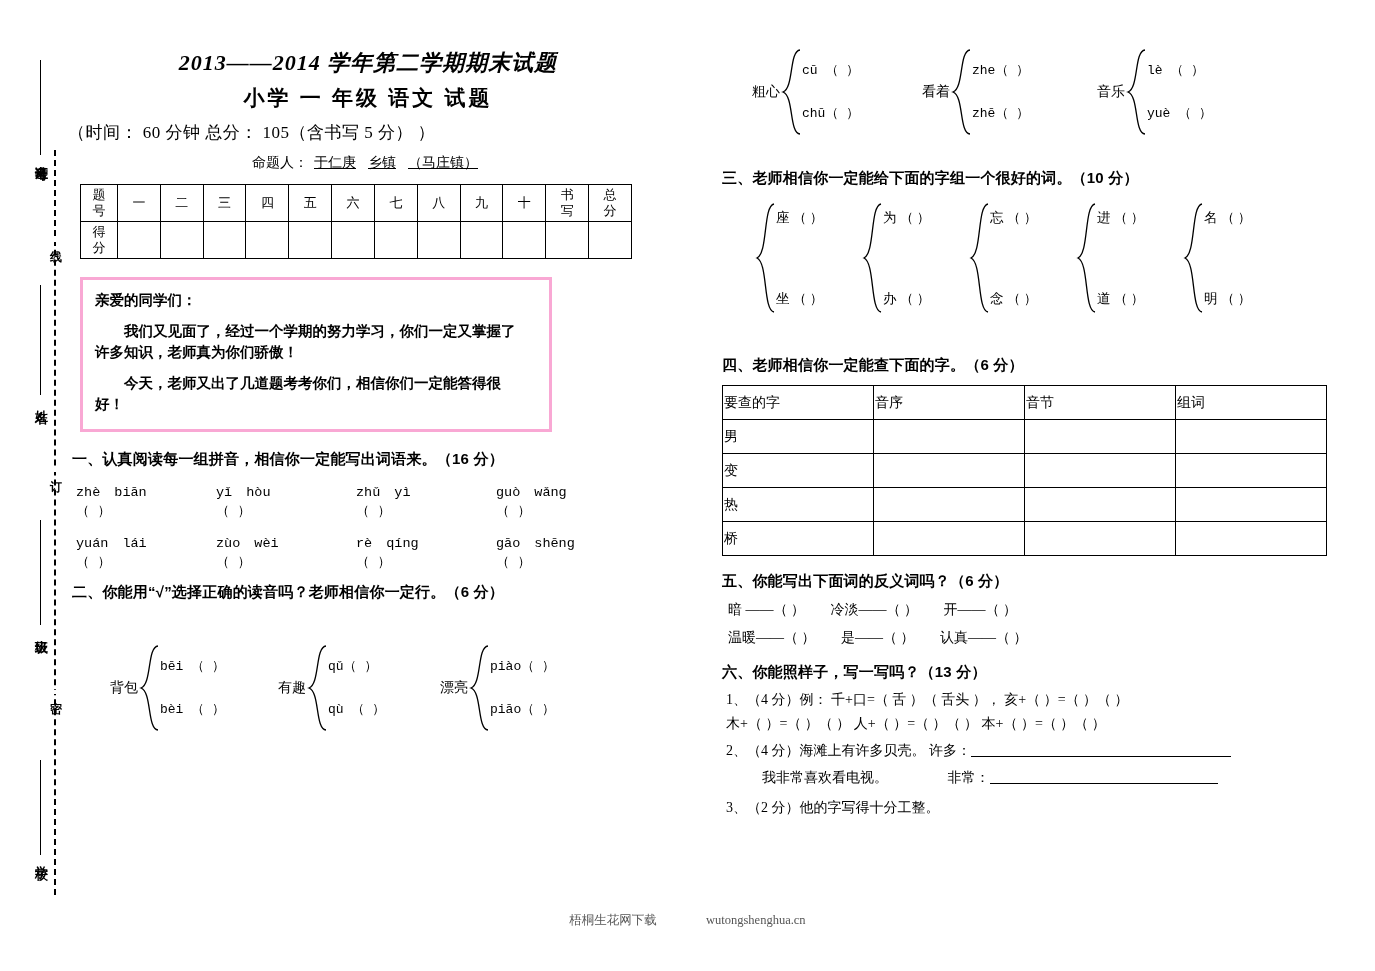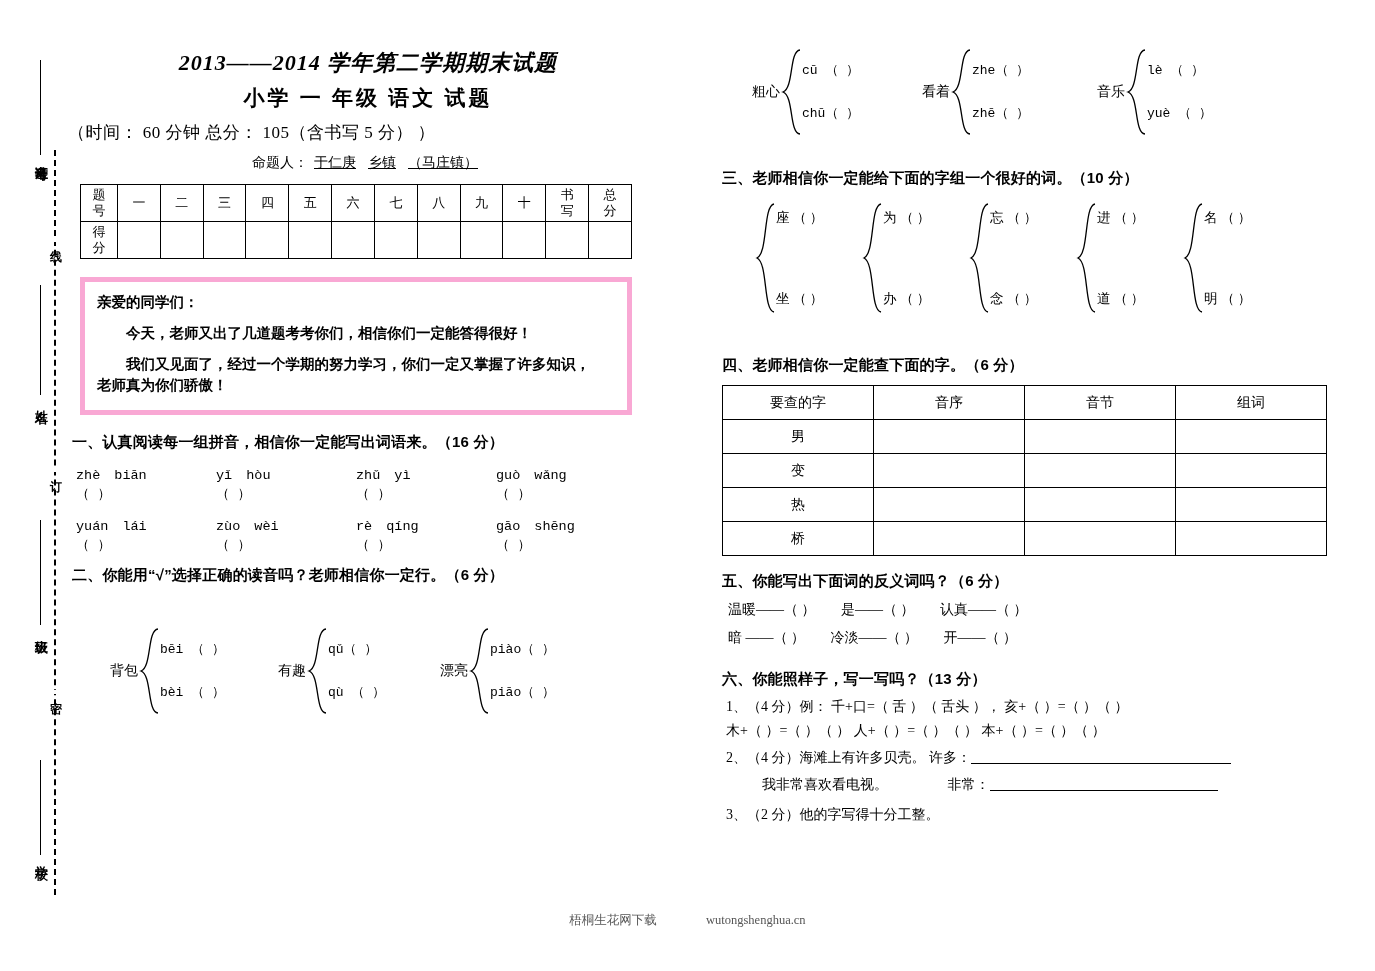--- a/index.html
+++ b/index.html
@@ -116,22 +116,22 @@
   table.scoretbl td.hd {
     width: 34px;
     line-height: 1.15;
     font-size: 13px;
   }
   .twolines { display: block; line-height: 1.2; }
 
   
   .greetbox {
     margin: 18px 0 0 12px;
-    width: 552px;
-    border: 5px solid #f9a8d4;
+    width: 472px;
+    border: 3px solid #f9a8d4;
     padding: 10px 24px 14px 12px;
     box-sizing: border-box;
   }
   .greetbox p {
     margin: 0 0 10px 0;
     font-size: 14.5px;
     font-weight: bold;
     font-family: "Liberation Sans", "DejaVu Sans", sans-serif;
     line-height: 1.45;
   }
@@ -176,21 +176,20 @@
   
   table.looktbl {
     border-collapse: collapse;
     width: 605px;
     table-layout: fixed;
     margin-top: 10px;
   }
   table.looktbl td {
     border: 1px solid #000;
     height: 31px;
-    text-align: center;
     font-size: 14px;
   }
 
   
   .antrow {
     font-size: 14px;
     margin-top: 10px;
     font-family: "Liberation Serif", serif;
   }
   .antrow span.it { margin-right: 22px; white-space: nowrap; }
@@ -296,22 +295,22 @@
         <td></td>
         <td></td>
         <td></td>
         <td></td>
       </tr>
     </tbody>
       </table>
 
     <div class="greetbox">
       <p>亲爱的同学们：</p>
+      <p class="ind">我们又见面了，经过一个学期的努力学习，你们一定又掌握了许多知识，老师真为你们骄傲！</p>
       <p class="ind">今天，老师又出了几道题考考你们，相信你们一定能答得很好！</p>
-      <p class="ind">我们又见面了，经过一个学期的努力学习，你们一定又掌握了许多知识，老师真为你们骄傲！</p>
     </div>
 
     <div class="qhead" style="margin:18px 0 0 4px;">一、认真阅读每一组拼音，相信你一定能写出词语来。（16 分）</div>
 
     <div style="margin:16px 0 0 8px;">
       <div class="pyrow">
         <div class="pycell"><span class="syl">zhè</span><span class="syl">biān</span></div>
         <div class="pycell"><span class="syl">yǐ</span><span class="syl">hòu</span></div>
         <div class="pycell"><span class="syl">zhǔ</span><span class="syl">yì</span></div>
         <div class="pycell"><span class="syl">guò</span><span class="syl">wǎng</span></div>
@@ -498,31 +497,31 @@
         <td></td>
         <td></td>
         <td></td>
       </tr>
     </tbody>
       </table>
 
     <div class="qhead" style="margin-top:16px;">五、你能写出下面词的反义词吗？（6 分）</div>
 
     <div class="antrow" style="margin-left:6px;">
+      <span class="it">暗  ——（    ）</span>
+      <span class="it">冷淡——（    ）</span>
+      <span class="it">开——（    ）</span>
+    </div>
+    <div class="antrow" style="margin-left:6px;">
       <span class="it">温暖——（    ）</span>
       <span class="it">是——（    ）</span>
       <span class="it">认真——（    ）</span>
     </div>
-    <div class="antrow" style="margin-left:6px;">
-      <span class="it">暗  ——（    ）</span>
-      <span class="it">冷淡——（    ）</span>
-      <span class="it">开——（    ）</span>
-    </div>
-
-    <div class="qhead" style="margin-top:23px;">六、你能照样子，写一写吗？（13 分）</div>
+
+    <div class="qhead" style="margin-top:16px;">六、你能照样子，写一写吗？（13 分）</div>
 
     <div class="s6row" style="margin-left:4px;">1、（4 分）例： 千+口=（ 舌 ）（ 舌头 ）， 亥+（     ）=（      ）（       ）</div>
     <div class="s6row" style="margin-left:4px; margin-top:6px;">木+（   ）=（    ）（      ） 人+（    ）=（    ）（    ） 本+（    ）=（      ）（     ）</div>
 
     <div class="s6row" style="margin-left:4px;">
       <span>2、（4 分）海滩上有许多贝壳。  许多：</span><span class="ul-blank" style="width:260px;"></span>
     </div>
     <div class="s6row" style="margin-left:40px;">
       <span>我非常喜欢看电视。</span>
       <span style="margin-left:56px;">非常：</span><span class="ul-blank" style="width:228px;"></span>

